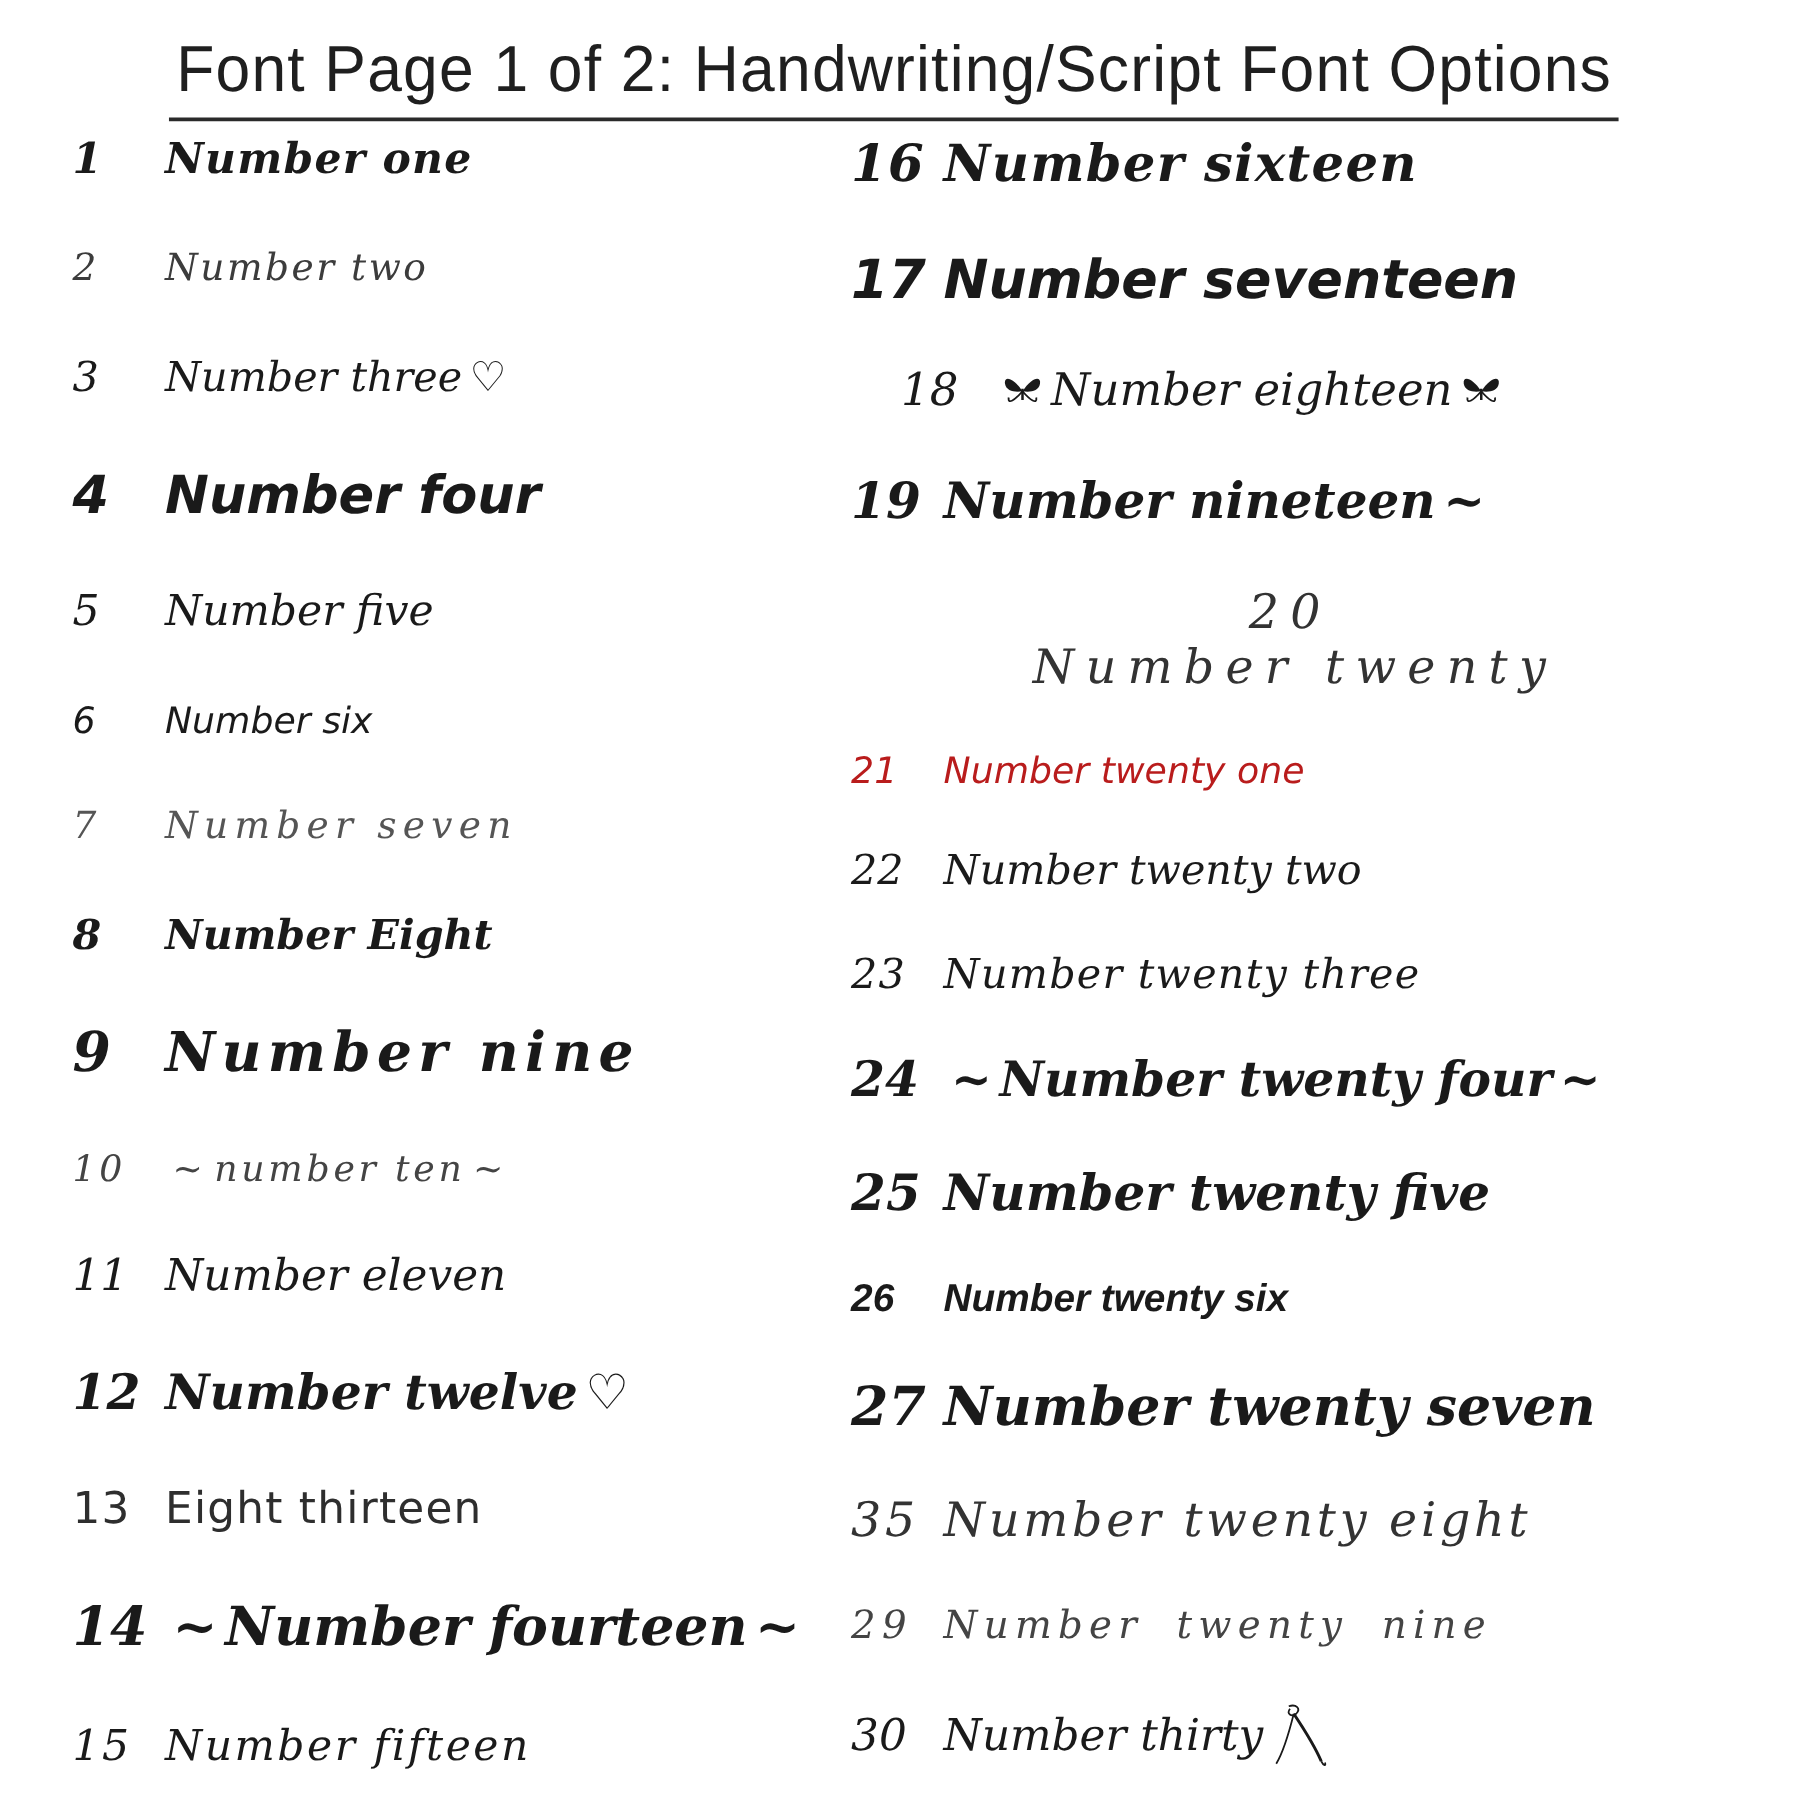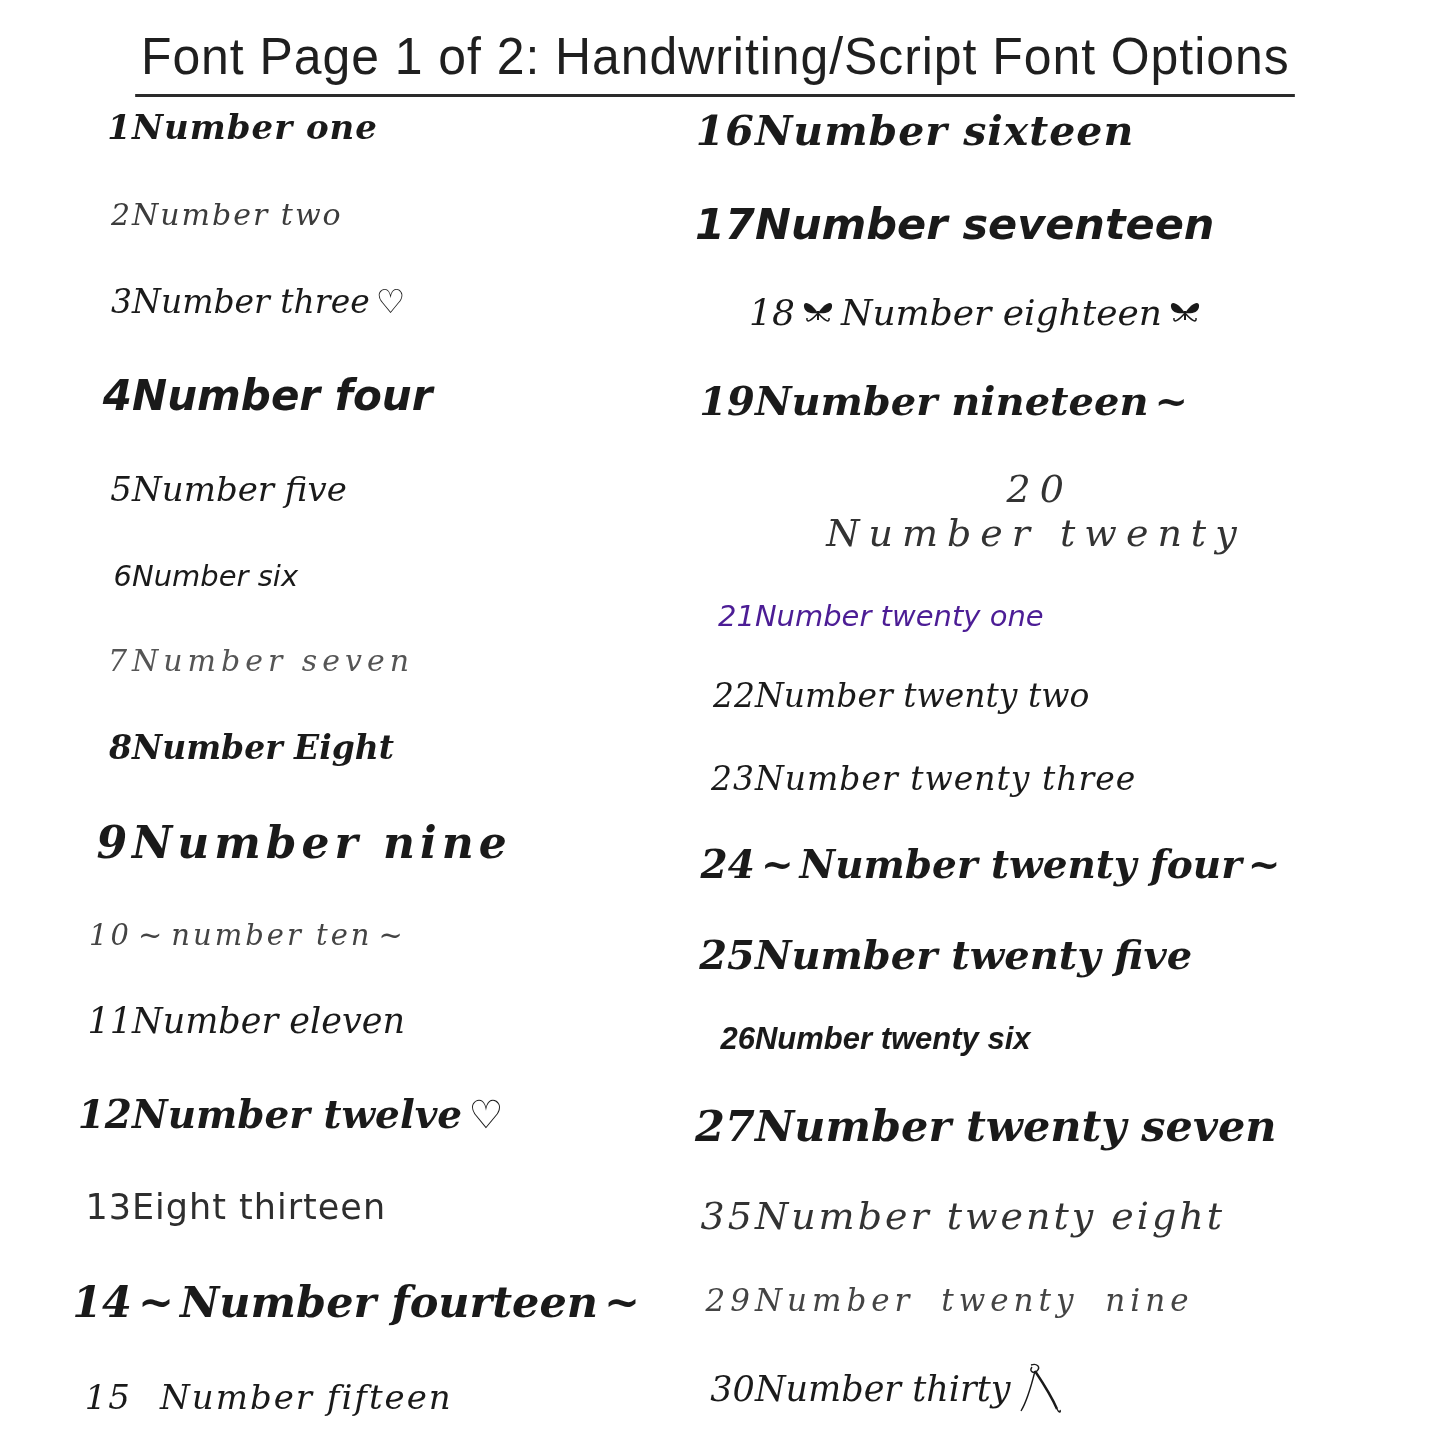--- a/index.html
+++ b/index.html
@@ -1,17 +1,17 @@
 <!DOCTYPE html>
 <html><head>
 <meta charset="utf-8">
 <style>
   html,body{margin:0;padding:0;background:#fff;}
   body{width:1445px;height:1445px;overflow:hidden;font-family:"Liberation Sans",sans-serif;color:#1a1a1a;}
-  .page{box-sizing:border-box;width:1445px;height:1445px;padding:26px 72px 10px 58px;text-align:right;}
+  .page{box-sizing:border-box;width:1445px;height:1445px;padding:26px 72px 10px 58px;}
   .title{
     display:block;
     width:fit-content;
     margin:0 auto 10px auto;
     font-family:"Liberation Sans",sans-serif;
     font-size:52px;
     font-weight:400;
     letter-spacing:1px;
     color:#1f1f1f;
     transform:scaleX(.96);
@@ -35,27 +35,27 @@
   .s5 {font-family:"DejaVu Serif",serif;font-style:italic;font-size:34px;}
   .s6 {font-family:"DejaVu Sans",sans-serif;font-style:italic;font-size:29px;}
   .s7 {font-family:"DejaVu Serif",serif;font-style:italic;font-size:30px;color:#555;letter-spacing:5px;}
   .s8 {font-family:"DejaVu Serif",serif;font-style:italic;font-weight:bold;font-size:33px;}
   .s9 {font-family:"DejaVu Serif",serif;font-style:italic;font-weight:bold;font-size:44px;letter-spacing:5px;}
   .s10{font-family:"DejaVu Serif",serif;font-style:italic;font-size:29px;color:#444;letter-spacing:3px;}
   .s11{font-family:"DejaVu Serif",serif;font-style:italic;font-size:35px;}
   .s12{font-family:"DejaVu Serif",serif;font-style:italic;font-weight:bold;font-size:39px;}
   .s13{font-family:"DejaVu Sans",sans-serif;font-size:35px;color:#2e2e2e;letter-spacing:1px;}
   .s14{font-family:"DejaVu Serif",serif;font-style:italic;font-weight:bold;font-size:43px;}
-  .s15{font-family:"DejaVu Serif",serif;font-style:italic;font-size:34px;letter-spacing:2px;gap:28px;}
+  .s15{font-family:"DejaVu Serif",serif;font-style:italic;font-size:34px;letter-spacing:2px;}
   .s16{font-family:"DejaVu Serif",serif;font-style:italic;font-weight:bold;font-size:41px;letter-spacing:1px;}
   .s17{font-family:"DejaVu Sans",sans-serif;font-style:italic;font-weight:bold;font-size:43px;}
   .s18{font-family:"DejaVu Serif",serif;font-style:italic;font-size:36px;margin-left:40px;}
   .s19{font-family:"DejaVu Serif",serif;font-style:italic;font-weight:bold;font-size:40px;}
   .s20{font-family:"DejaVu Serif",serif;font-style:italic;font-size:38px;color:#333;letter-spacing:9px;flex-direction:column;}
-  .s21{font-family:"DejaVu Sans",sans-serif;font-style:italic;font-size:29px;color:#4c1d95;}
+  .s21{font-family:"DejaVu Sans",sans-serif;font-style:italic;font-size:29px;color:#b91c1c;}
   .s22{font-family:"DejaVu Serif",serif;font-style:italic;font-size:33px;}
   .s23{font-family:"DejaVu Serif",serif;font-style:italic;font-size:33px;letter-spacing:1px;}
   .s24{font-family:"DejaVu Serif",serif;font-style:italic;font-weight:bold;font-size:39px;}
   .s25{font-family:"DejaVu Serif",serif;font-style:italic;font-weight:bold;font-size:40px;}
   .s26{font-family:Liberation Sans, sans-serif;font-style:italic;font-weight:bold;font-size:31px;}
   .s27{font-family:"DejaVu Serif",serif;font-style:italic;font-weight:bold;font-size:43px;}
   .s28{font-family:"DejaVu Serif",serif;font-style:italic;font-size:38px;color:#333;letter-spacing:3px;}
   .s29{font-family:"DejaVu Serif",serif;font-style:italic;font-size:31px;color:#444;letter-spacing:5px;word-spacing:12px;}
   .s30{font-family:"DejaVu Serif",serif;font-style:italic;font-size:35px;}
 </style>

